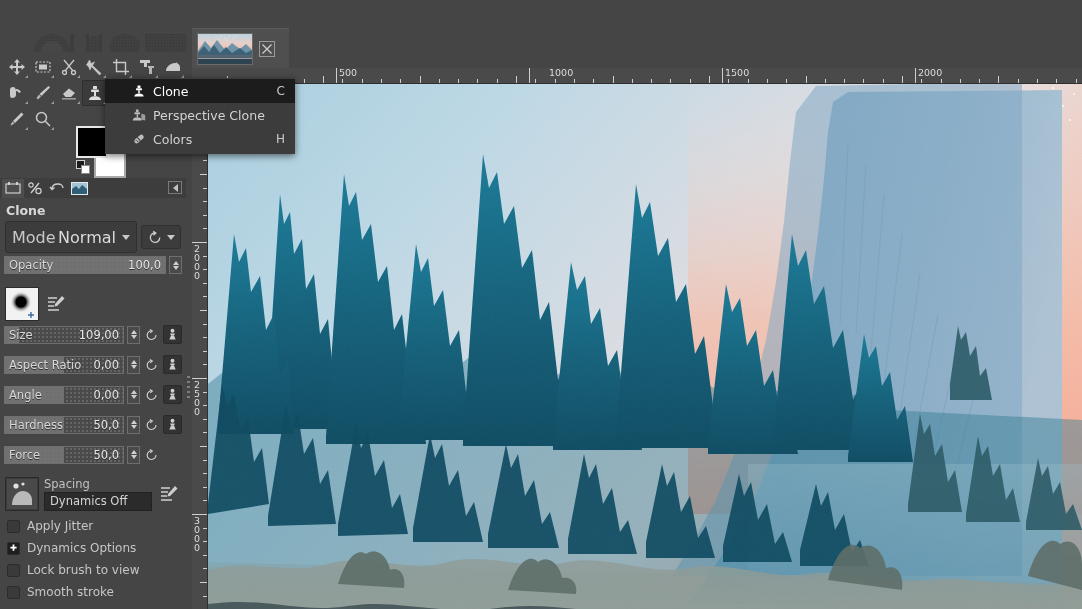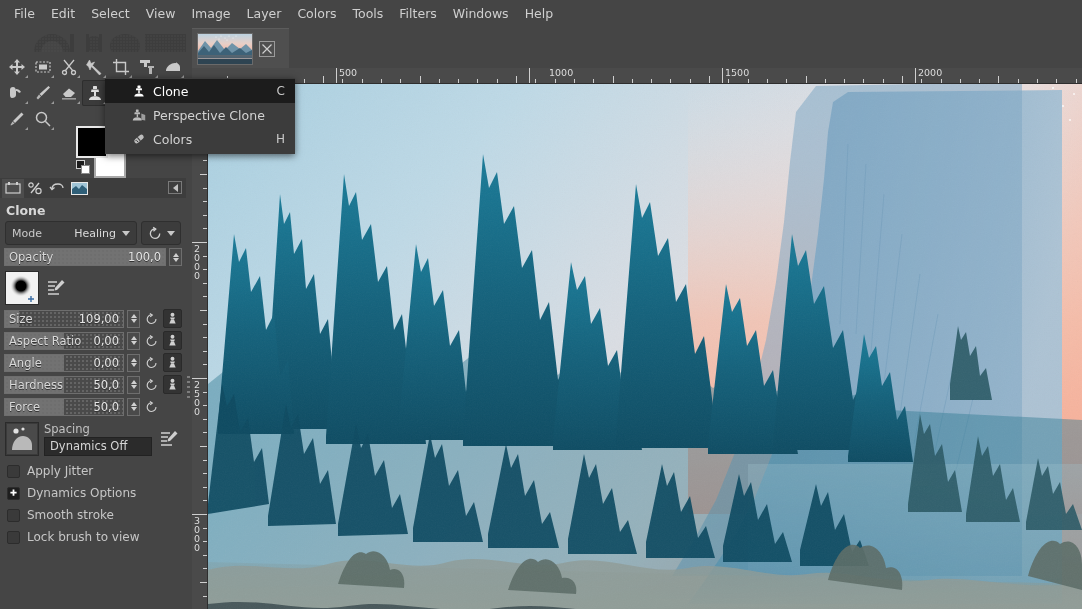--- a/index.html
+++ b/index.html
@@ -85,35 +85,35 @@
   #dock-menu-btn { position:absolute; right:4px; top:3px; width:14px; height:13px;
     border:1px solid #7a7a7a; display:flex; align-items:center; justify-content:center;}
   #dock-menu-btn .arr { width:0;height:0;border-top:4px solid transparent;
     border-bottom:4px solid transparent;border-right:5px solid #c2c2c2;}
 
   #opt-title { padding:5px 6px 3px 6px; font-weight:bold; color:#d8d8d8; font-size:12.5px;}
 
   .row { padding:0 5px; margin-bottom:3px; display:flex; align-items:center; gap:4px;}
 
   .combo {
-    flex:1; height:24px; background:#3c3c3c; border:1px solid #2f2f2f;
+    flex:1; height:32px; background:#3c3c3c; border:1px solid #2f2f2f;
     border-radius:3px; display:flex; align-items:center; padding:0 6px;
-    font-size:11px; color:#c8c8c8; position:relative;
+    font-size:16px; color:#c8c8c8; position:relative;
   }
   .combo .cv { margin-left:auto; margin-right:6px; color:#dadada; }
   .chev { width:0;height:0;border-left:4px solid transparent;
     border-right:4px solid transparent;border-top:5px solid #c8c8c8;}
   .btn-sq {
     height:24px; min-width:40px; background:#3c3c3c; border:1px solid #2f2f2f;
     border-radius:3px; display:flex; align-items:center; justify-content:center;
     gap:4px; color:#c8c8c8;
   }
 
   
-  .slider-wrap { display:flex; align-items:center; gap:3px; padding:0 4px; margin-bottom:3px; }
+  .slider-wrap { display:flex; align-items:center; gap:3px; padding:0 4px; margin-bottom:11px; }
   .slider {
     flex:1; height:18px; position:relative; border:1px solid #6e6e6e;
     background:#4a4a4a; overflow:hidden;
   }
   .slider .fill { position:absolute; left:0; top:0; bottom:0; background:#949494;
     opacity:.55; }
   .slider .dots { position:absolute; left:0; right:0; top:0; bottom:0;
     background-image:radial-gradient(#6d6d6d 0.7px, transparent 0.8px);
     background-size:4px 4px; opacity:.8;}
   .slider .s-label { position:absolute; left:4px; top:1px; font-size:11.5px;
@@ -175,33 +175,20 @@
      line-height:9px; word-break:break-all; }
 
   #canvas { position:absolute; left:16px; top:58px; right:0; bottom:0; overflow:hidden;
      background:#6fa8bf; }
 </style>
 </head>
 <body>
 
 <div id="app">
 
-  <div id="menubar">
-      <div class="menu-item">File</div>
-      <div class="menu-item">Edit</div>
-      <div class="menu-item">Select</div>
-      <div class="menu-item">View</div>
-      <div class="menu-item">Image</div>
-      <div class="menu-item">Layer</div>
-      <div class="menu-item">Colors</div>
-      <div class="menu-item">Tools</div>
-      <div class="menu-item">Filters</div>
-      <div class="menu-item">Windows</div>
-      <div class="menu-item">Help</div>
-    </div>
 
   <div id="toolbox">
     <svg id="tb-deco" viewBox="0 0 186 26">
       <defs>
         <pattern id="dots" width="3" height="3" patternUnits="userSpaceOnUse">
           <circle cx="1" cy="1" r="0.75" fill="#4f4f4f"></circle>
         </pattern>
       </defs>
       <path d="M34 26 A18 18 0 0 1 70 26 L70 26 L63 26 A11 11 0 0 0 41 26 Z" fill="#3d3d3d"></path>
       <path d="M70 8 L70 26 L74 26 L74 8 Z" fill="#3d3d3d"></path>
@@ -402,21 +389,21 @@
       <div id="dock-menu-btn">
           <div class="arr"></div>
         </div>
     </div>
 
     <div id="opt-title">Clone</div>
 
     <div class="row">
       <div class="combo">
         <span>Mode</span>
-        <span class="cv">Healing</span>
+        <span class="cv">Normal</span>
         <span class="chev"></span>
       </div>
       <div class="btn-sq">
         <svg width="15" height="15" viewBox="0 0 16 16" fill="none" stroke="#cfcfcf" stroke-width="1.4">
           <path d="M12.5 8 A5 5 0 1 1 8 3.2"></path>
             <path d="M5.5 1.5 L8.3 3.4 L5.8 5.6"></path>
         </svg>
         <span class="chev"></span>
       </div>
     </div>
@@ -608,25 +595,25 @@
         <div class="check-row">
           <div class="chk expander">
             <svg width="9" height="9" viewBox="0 0 9 9" fill="#fff">
               <path d="M3.6 0.6 h1.8 v2.2 h2.2 v1.8 h-2.2 v2.2 h-1.8 v-2.2 h-2.2 v-1.8 h2.2 z"></path>
             </svg>
           </div>
           <span class="cl">Dynamics Options</span>
         </div>
         <div class="check-row">
           <div class="chk"></div>
-          <span class="cl">Smooth stroke</span>
+          <span class="cl">Lock brush to view</span>
         </div>
         <div class="check-row">
           <div class="chk"></div>
-          <span class="cl">Lock brush to view</span>
+          <span class="cl">Smooth stroke</span>
         </div>
       </div>
   </div>
 
   <div id="divider">
       <div class="grip"></div>
     </div>
 
   <div id="canvas-area">
     <div id="tabbar">

